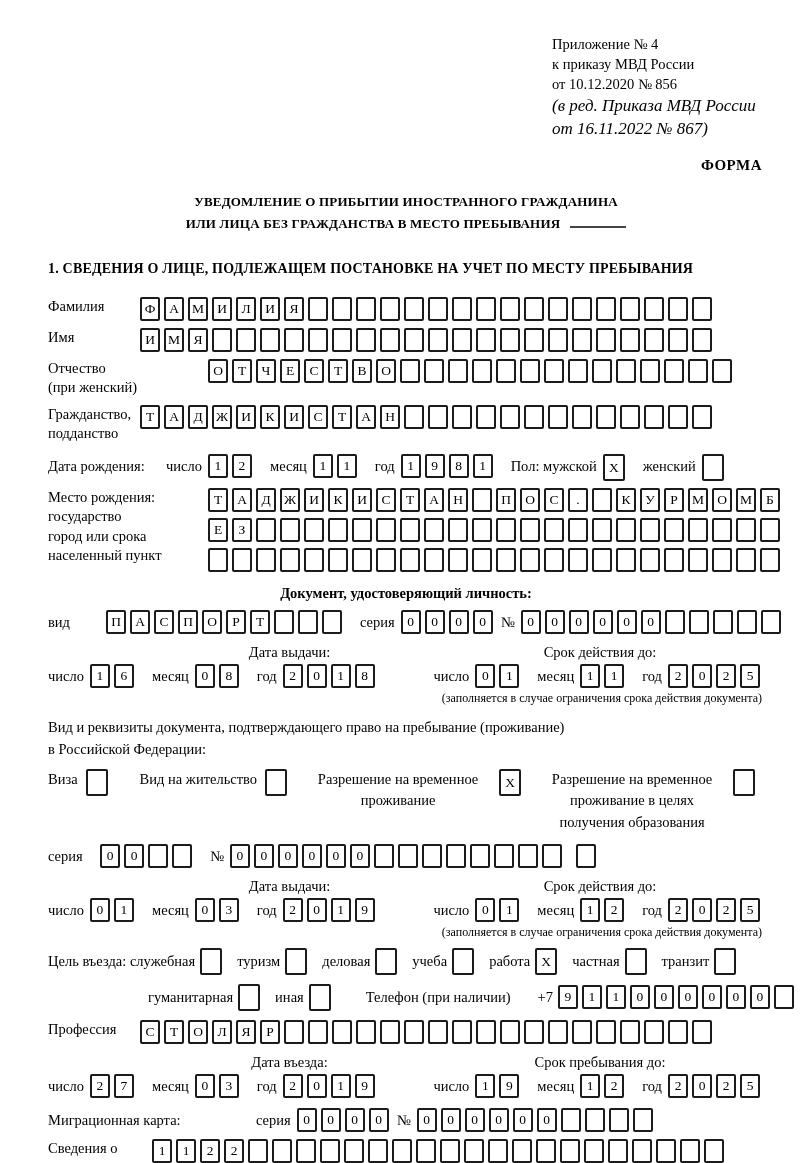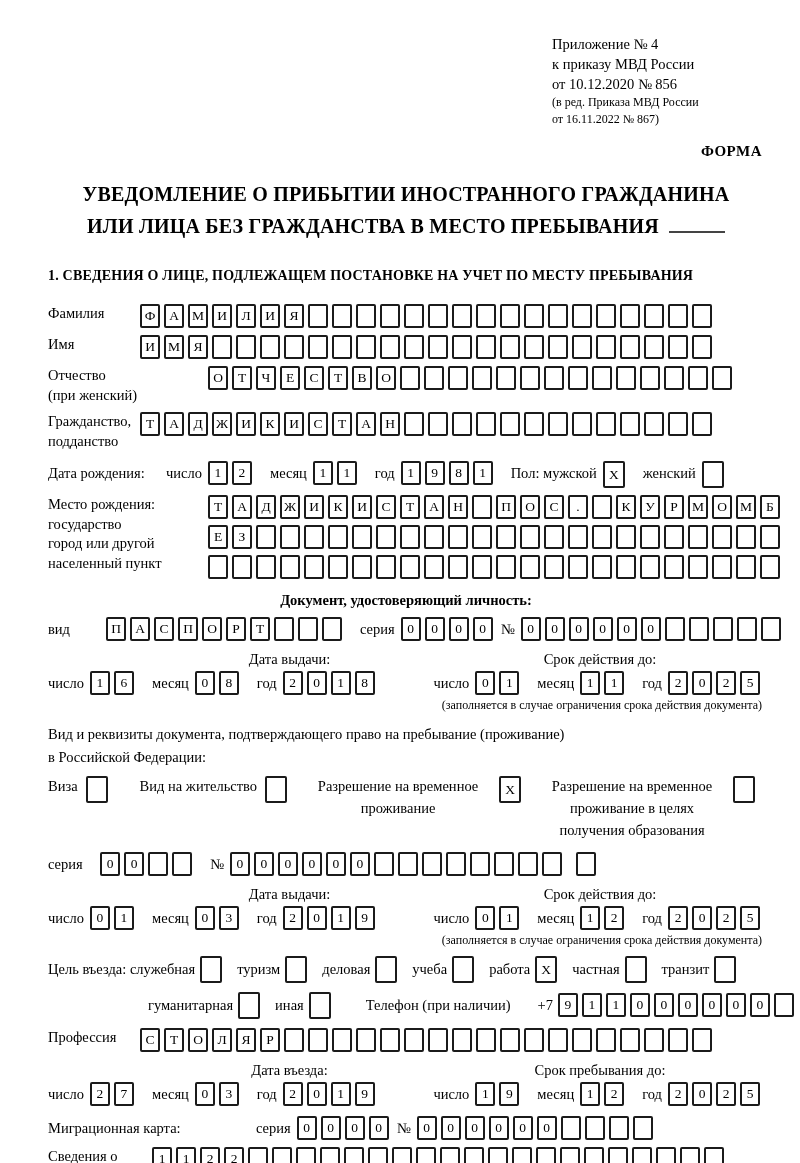--- a/index.html
+++ b/index.html
@@ -2,24 +2,24 @@
 <html><head>
 <meta charset="utf-8">
 <style>
   html,body{margin:0;padding:0;background:#fff;}
   body{width:800px;height:1163px;overflow:hidden;color:#000;
        font-family:"Liberation Serif","DejaVu Serif",serif;font-size:14.5px;}
   .page{padding:34px 36px 0 48px;}
 
   .annex{margin-left:auto;width:212px;line-height:1.38;}
   .annex div{white-space:nowrap;}
-  .annex .small{font-size:12px;}
+  .annex .small{font-size:17px;font-style:italic;}
   .forma{text-align:right;font-weight:bold;font-size:15px;margin:16px 2px 6px 0;letter-spacing:.5px;}
 
-  .title{text-align:center;font-weight:bold;font-size:20px;line-height:1.6;margin-top:18px;letter-spacing:.2px;}
+  .title{text-align:center;font-weight:bold;font-size:13px;line-height:1.6;margin-top:18px;letter-spacing:.2px;}
   .blank{display:inline-block;width:56px;height:13px;border-bottom:2px solid #444;margin-left:10px;}
 
   .sec-head{font-weight:bold;font-size:14px;margin:26px 0 20px;letter-spacing:.2px;}
 
   .row{display:flex;align-items:flex-start;margin-bottom:7px;}
   .lbl{flex:0 0 auto;line-height:1.35;}
   .w92{width:92px;}
   .w160{width:160px;}
   .cells{display:inline-flex;flex-wrap:nowrap;vertical-align:middle;}
   .cell{box-sizing:border-box;flex:0 0 auto;width:20px;height:24px;margin-right:4px;
@@ -226,21 +226,21 @@
     <span class="w gap">женский</span>
     <span class="cells chk">
         <span class="cell"></span>
       </span>
   </div>
 
   <div class="row" style="margin-top:6px;">
     <div class="lbl w160">
       <div>Место рождения:</div>
       <div>государство</div>
-      <div>город или другой</div>
+      <div>город или срока</div>
       <div>населенный пункт</div>
     </div>
     <div class="stack">
       <div class="cells">
           <span class="cell">Т</span>
           <span class="cell">А</span>
           <span class="cell">Д</span>
           <span class="cell">Ж</span>
           <span class="cell">И</span>
           <span class="cell">К</span>

